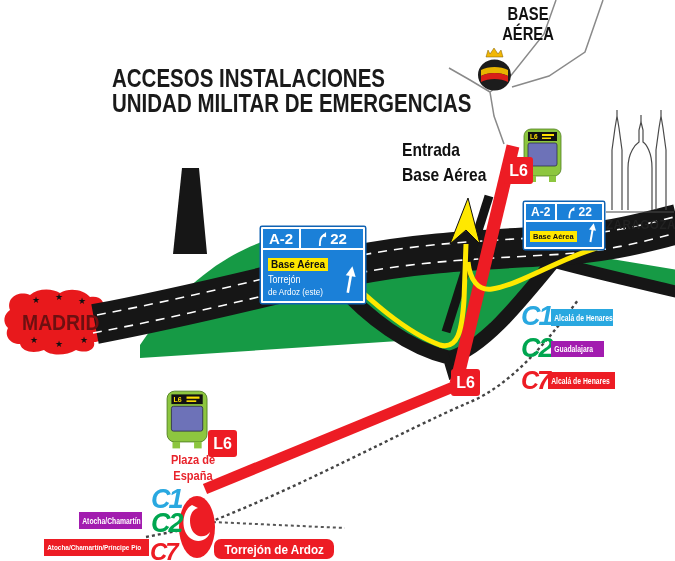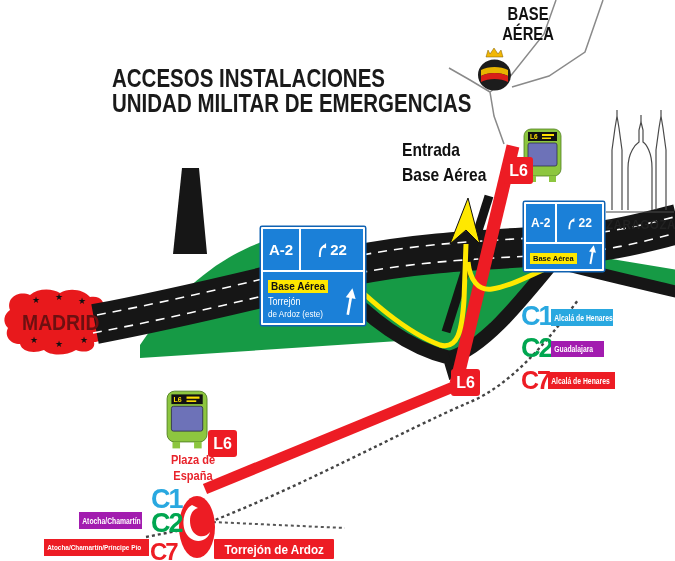--- a/index.html
+++ b/index.html
@@ -15,28 +15,28 @@
   .zaragoza{font-size:13px;color:#222;font-weight:bold;transform:scaleX(.9);transform-origin:left top;letter-spacing:.5px;white-space:nowrap;}
   .plaza{font-size:13px;line-height:16px;color:#e8242c;font-weight:bold;text-align:center;
          transform:scaleX(.85);transform-origin:center top;white-space:nowrap;}
   .l6chip{background:#ed1c24;color:#fff;font-weight:bold;font-size:16px;border-radius:3px;
           display:flex;align-items:center;justify-content:center;}
   .sign{background:#1b80d8;border:2.5px solid #fff;border-radius:1px;box-shadow:0 0 0 1.5px #1062b2;
         color:#fff;overflow:hidden;}
   .sign .hdr{display:flex;align-items:center;border-bottom:2px solid #fff;}
   .sign .road{font-weight:bold;padding:1px 6px;}
   .sign .exit{border-left:2px solid #fff;flex:1;display:flex;align-items:center;justify-content:center;
-              gap:2px;font-weight:bold;padding:12px 2px;}
+              gap:2px;font-weight:bold;padding:1px 2px;}
   .sign .bodyarea{position:relative;padding:4px 5px;}
   .chip{background:#ffe800;color:#111;font-weight:bold;display:inline-block;padding:1px 3px;white-space:nowrap;}
   .dest{font-size:10px;margin-top:2px;white-space:nowrap;transform:scaleX(.9);transform-origin:left top;}
   .railbox{color:#fff;font-weight:bold;display:flex;align-items:center;overflow:visible;}
   .railbox span{white-space:nowrap;transform:scaleX(.8);transform-origin:left center;padding-left:4px;}
   .bg-c1{background:#29a8e0;} .bg-c2{background:#a21caf;} .bg-c7{background:#ed1c24;}
-  .clogo{font-weight:bold;letter-spacing:-2px;line-height:1;display:block;}
+  .clogo{font-weight:bold;font-style:italic;letter-spacing:-2px;line-height:1;display:block;}
   .c1{color:#29a8e0;} .c2{color:#00a650;} .c7{color:#ed1c24;}
   .stationlbl{background:#ed1c24;color:#fff;font-weight:bold;font-size:13px;display:flex;
               align-items:center;justify-content:center;border-radius:1px;}
   .stationlbl span{transform:scaleX(.9);white-space:nowrap;}
 </style>
 </head>
 <body>
 
 <div id="stage">
 
@@ -223,17 +223,17 @@
 <div class="abs railbox bg-c2" style="left:79px;top:512px;width:63px;height:17px;font-size:8.5px;">
       <span>Atocha/Chamartín</span>
     </div>
 <span class="abs clogo c2" style="left:151px;top:510px;font-size:27px;">C2</span>
 
 <div class="abs railbox bg-c7" style="left:44px;top:539px;width:105px;height:17px;font-size:8px;">
       <span>Atocha/Chamartín/Príncipe Pío</span>
     </div>
 <span class="abs clogo c7" style="left:150px;top:540px;font-size:24px;">C7</span>
 
-<div class="abs stationlbl" style="left:214px;top:539px;width:120px;height:20px;">
+<div class="abs stationlbl" style="left:214px;top:539px;width:120px;height:20px;border-radius:7px;">
   <span>Torrejón de Ardoz</span>
 </div>
 
 </div>
 
 </body></html>

